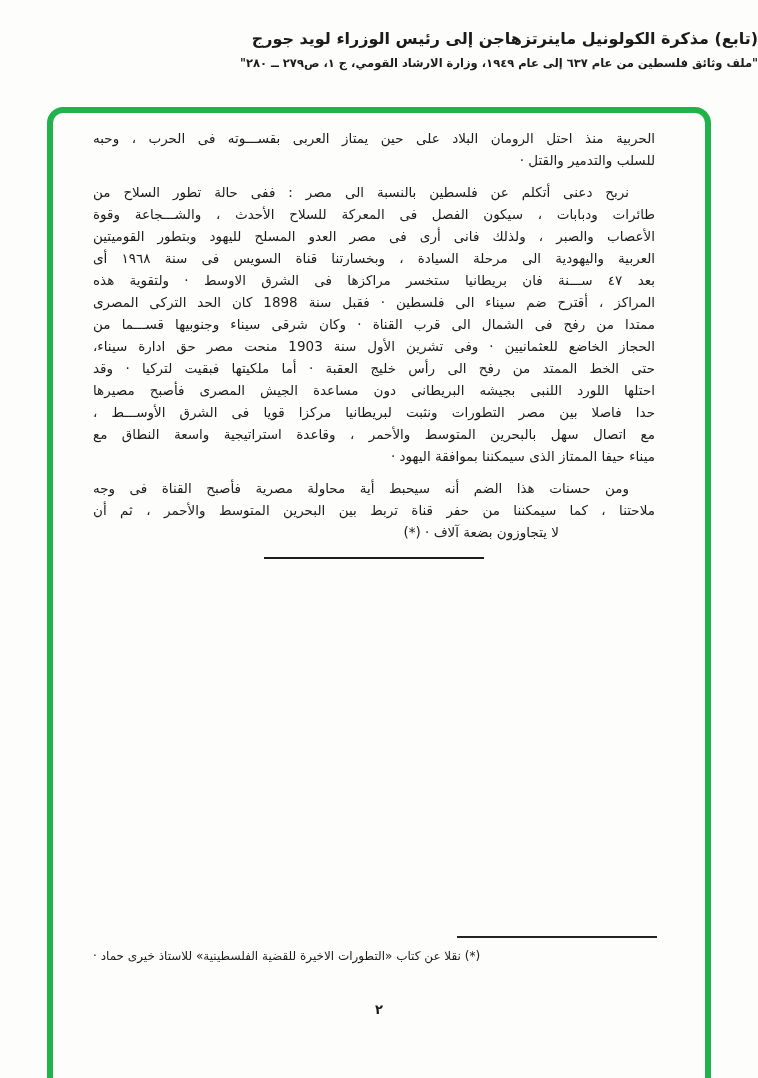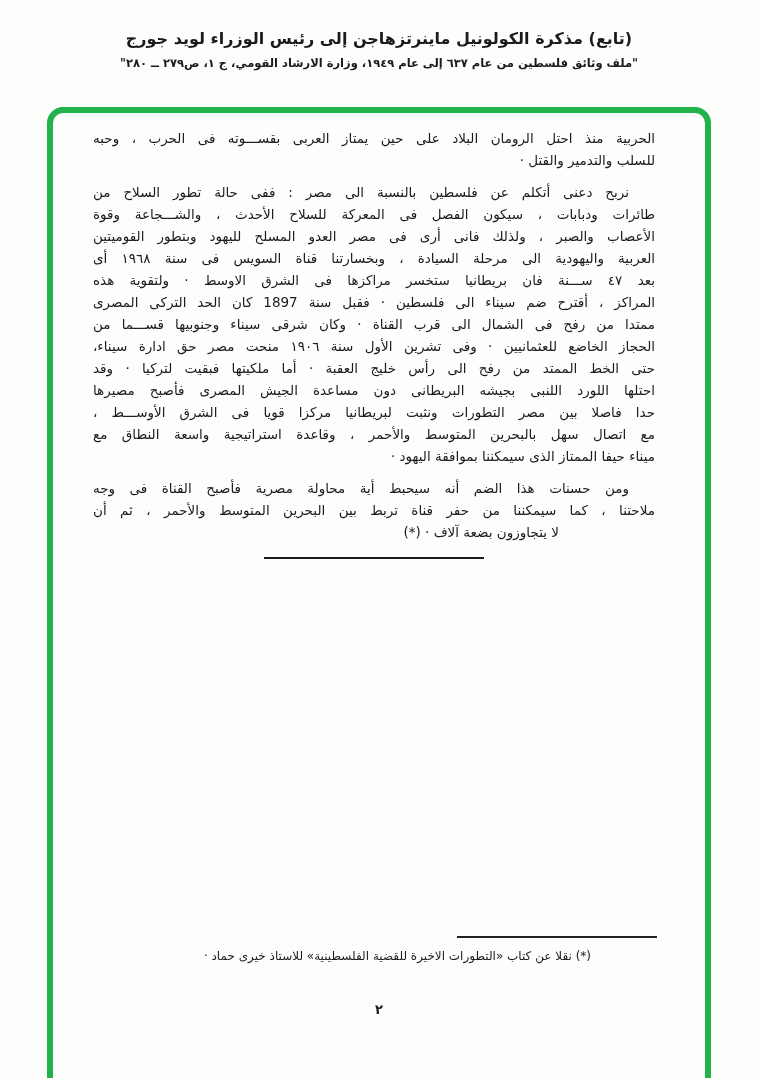--- a/index.html
+++ b/index.html
@@ -6,21 +6,21 @@
   body{
     width:758px;height:1078px;
     background:#fdfdfb;
     font-family:"DejaVu Sans",sans-serif;
     color:#1b1b1b;
     position:relative;
     overflow:hidden;
   }
   .page{position:absolute;inset:0;}
   
-  .hdr{position:absolute;top:28px;left:0;right:0;text-align:center;direction:rtl;}
+  .hdr{position:absolute;top:28px;left:0;right:0;direction:rtl;}
   .title{font-size:16px;font-weight:bold;letter-spacing:0;line-height:1.4;}
   .source{font-size:11.5px;font-weight:bold;margin-top:6px;}
   
   .frame{
     position:absolute;left:47px;top:107px;width:664px;height:1072px;
     box-sizing:border-box;
     border:6px solid #21b24b;
     border-radius:16px;
     background:transparent;
   }
@@ -44,21 +44,21 @@
   .mid-rule{
     width:220px;height:2px;background:#1c1c1c;
     margin:14px auto 0 auto;
   }
   
   .footnote{position:absolute;top:823px;right:48px;left:40px;direction:rtl;}
   .fn-rule{width:200px;height:2px;background:#222;}
   .fn-text{
     margin-top:9px;
     font-size:12px;line-height:1.5;
-    text-align:right;direction:rtl;
+    text-align:left;direction:rtl;
     padding-right:66px;
   }
   
   .pagenum{
     position:absolute;left:0;right:0;top:1002px;
     text-align:center;
     font-size:13px;font-weight:bold;
   }
 </style>
 </head>
@@ -79,23 +79,23 @@
         <div class="ln">الحربية منذ احتل الرومان البلاد على حين يمتاز العربى بقســـوته فى الحرب ، وحبه</div>
         <div class="ln ln-end">للسلب والتدمير والقتل ·</div>
       </div>
 
       <div class="para">
         <div class="ln ln-indent">نربح دعنى أتكلم عن فلسطين بالنسبة الى مصر : ففى حالة تطور السلاح من</div>
         <div class="ln">طائرات ودبابات ، سيكون الفصل فى المعركة للسلاح الأحدث ، والشـــجاعة وقوة</div>
         <div class="ln">الأعصاب والصبر ، ولذلك فانى أرى فى مصر العدو المسلح لليهود وبتطور القوميتين</div>
         <div class="ln">العربية واليهودية الى مرحلة السيادة ، وبخسارتنا قناة السويس فى سنة ١٩٦٨ أى</div>
         <div class="ln">بعد ٤٧ ســـنة فان بريطانيا ستخسر مراكزها فى الشرق الاوسط · ولتقوية هذه</div>
-        <div class="ln">المراكز ، أقترح ضم سيناء الى فلسطين · فقبل سنة 1897 كان الحد التركى المصرى</div>
+        <div class="ln">المراكز ، أقترح ضم سيناء الى فلسطين · فقبل سنة 1898 كان الحد التركى المصرى</div>
         <div class="ln">ممتدا من رفح فى الشمال الى قرب القناة · وكان شرقى سيناء وجنوبيها قســـما من</div>
-        <div class="ln">الحجاز الخاضع للعثمانيين · وفى تشرين الأول سنة ١٩٠٦ منحت مصر حق ادارة سيناء،</div>
+        <div class="ln">الحجاز الخاضع للعثمانيين · وفى تشرين الأول سنة 1903 منحت مصر حق ادارة سيناء،</div>
         <div class="ln">حتى الخط الممتد من رفح الى رأس خليج العقبة · أما ملكيتها فبقيت لتركيا · وقد</div>
         <div class="ln">احتلها اللورد اللنبى بجيشه البريطانى دون مساعدة الجيش المصرى فأصبح مصيرها</div>
         <div class="ln">حدا فاصلا بين مصر التطورات ونثبت لبريطانيا مركزا قويا فى الشرق الأوســـط ،</div>
         <div class="ln">مع اتصال سهل بالبحرين المتوسط والأحمر ، وقاعدة استراتيجية واسعة النطاق مع</div>
         <div class="ln ln-end">ميناء حيفا الممتاز الذى سيمكننا بموافقة اليهود ·</div>
       </div>
 
       <div class="para">
         <div class="ln ln-indent">ومن حسنات هذا الضم أنه سيحبط أية محاولة مصرية فأصبح القناة فى وجه</div>
         <div class="ln">ملاحتنا ، كما سيمكننا من حفر قناة تربط بين البحرين المتوسط والأحمر ، ثم أن</div>

